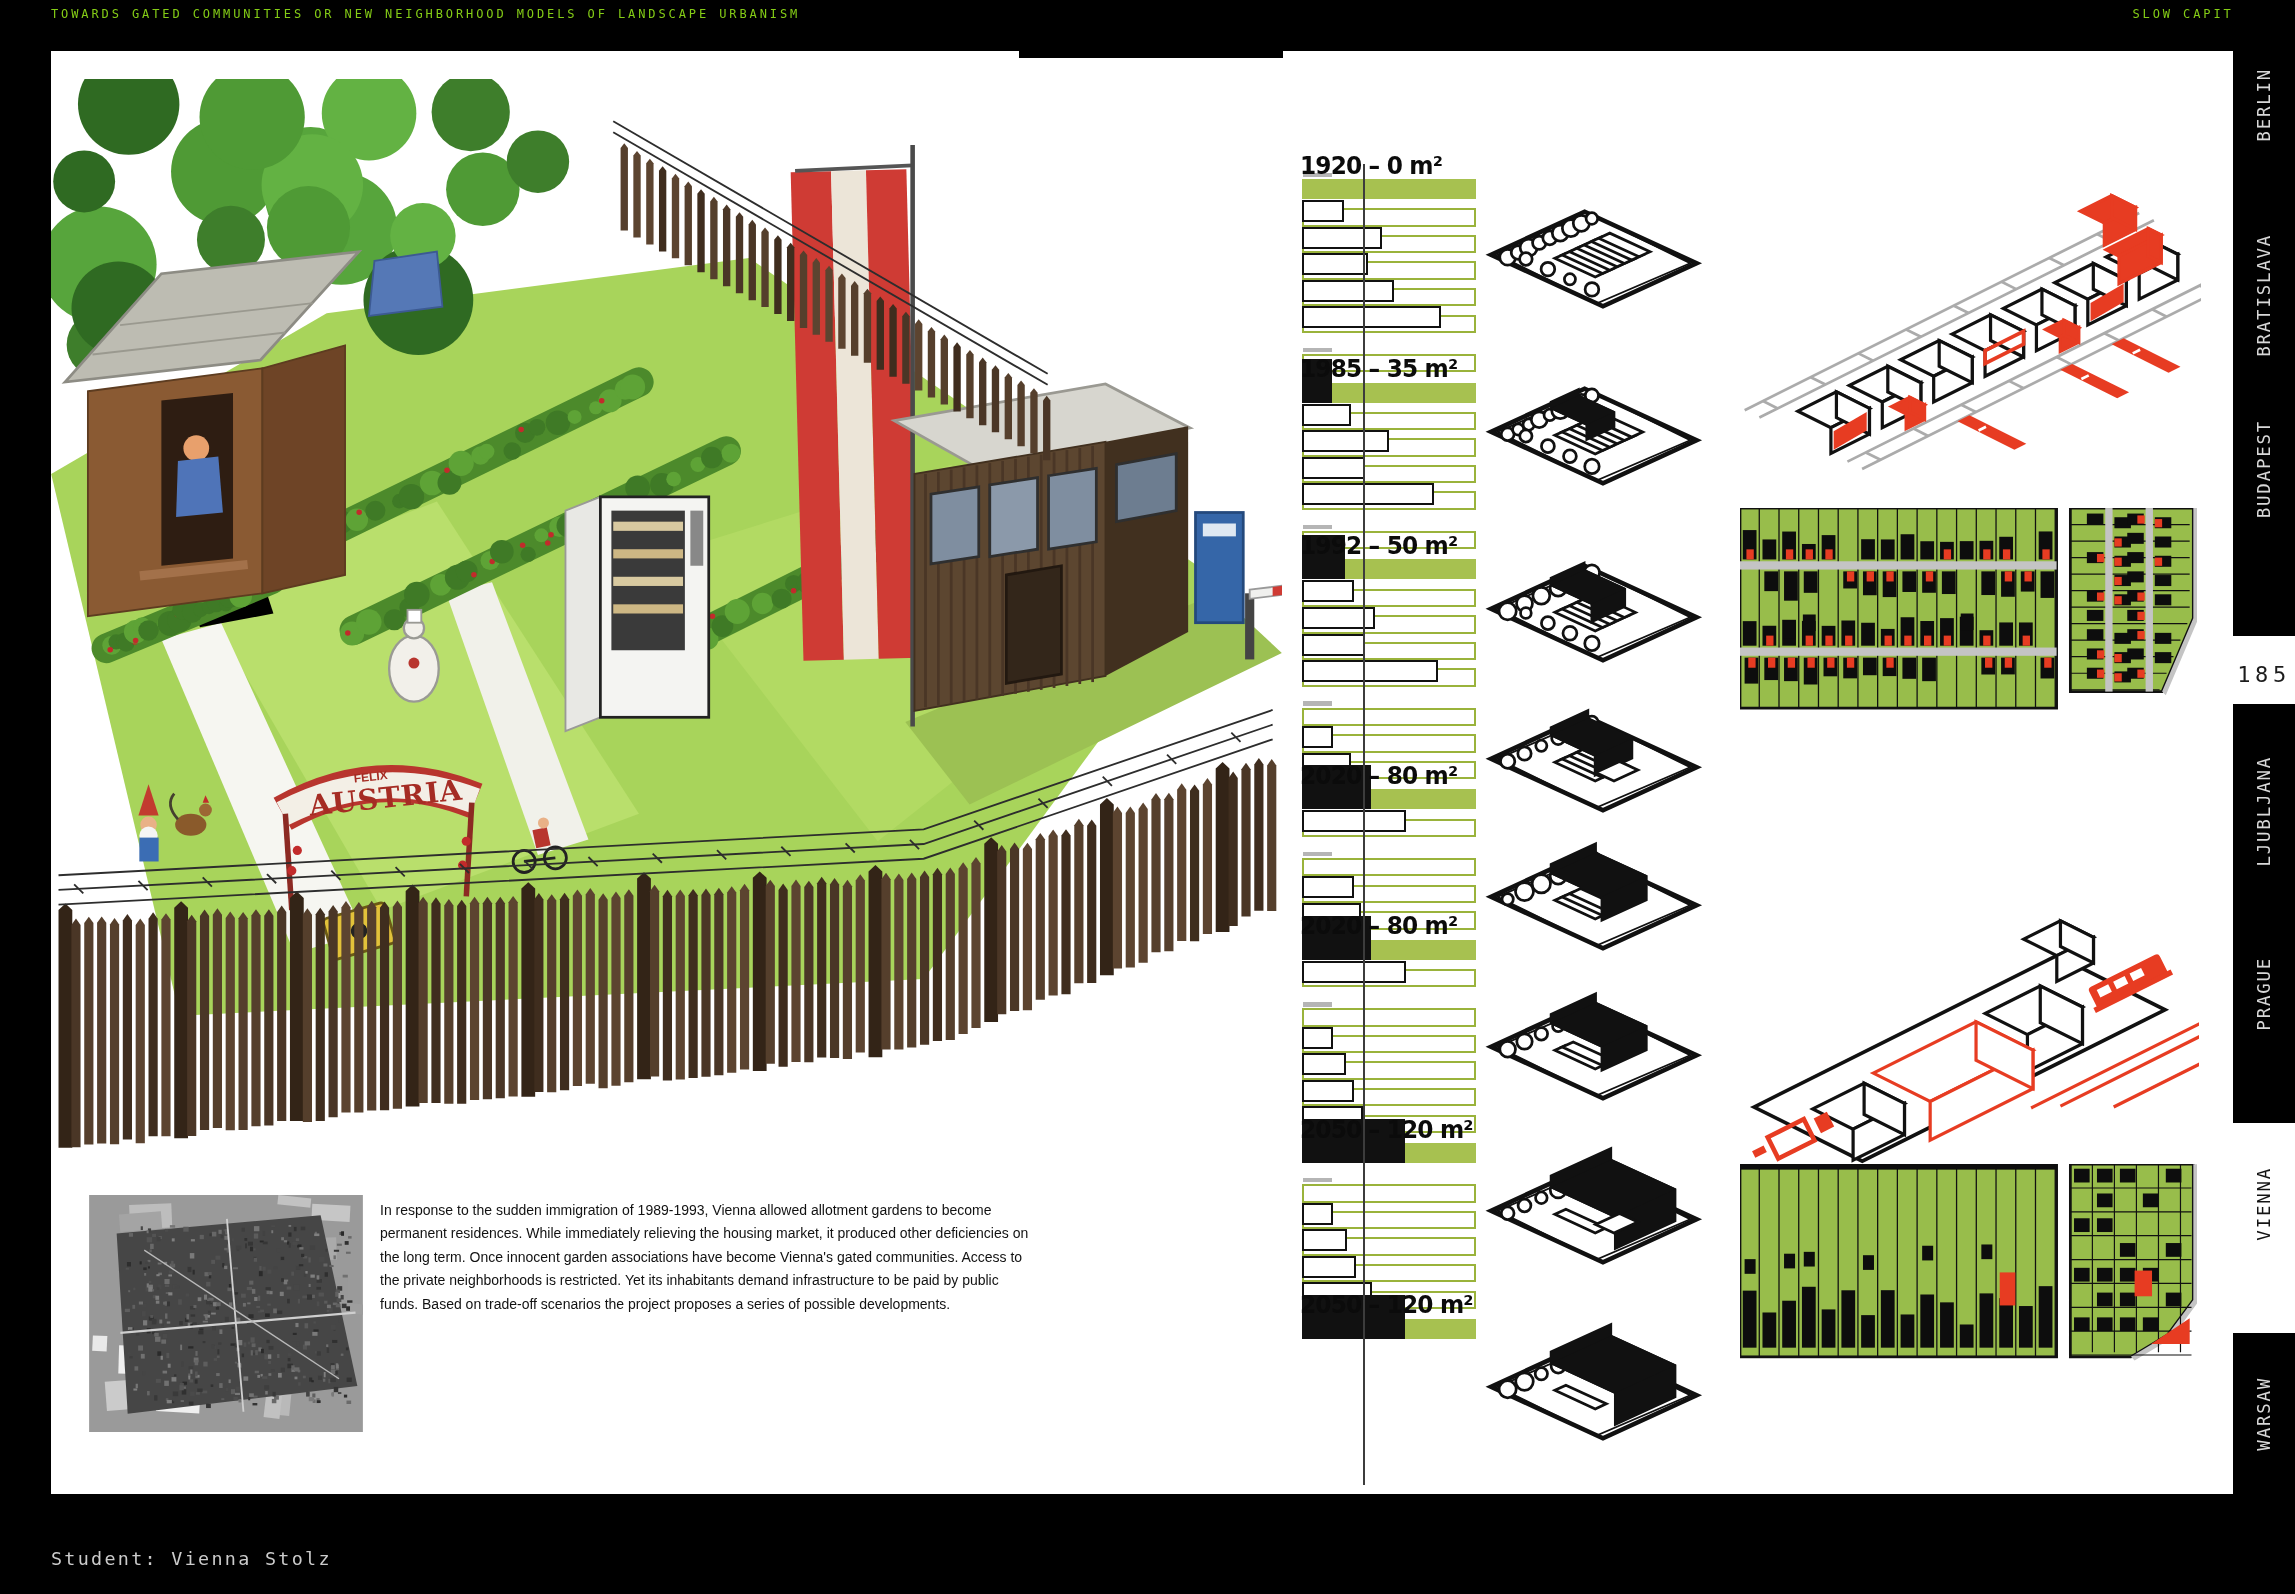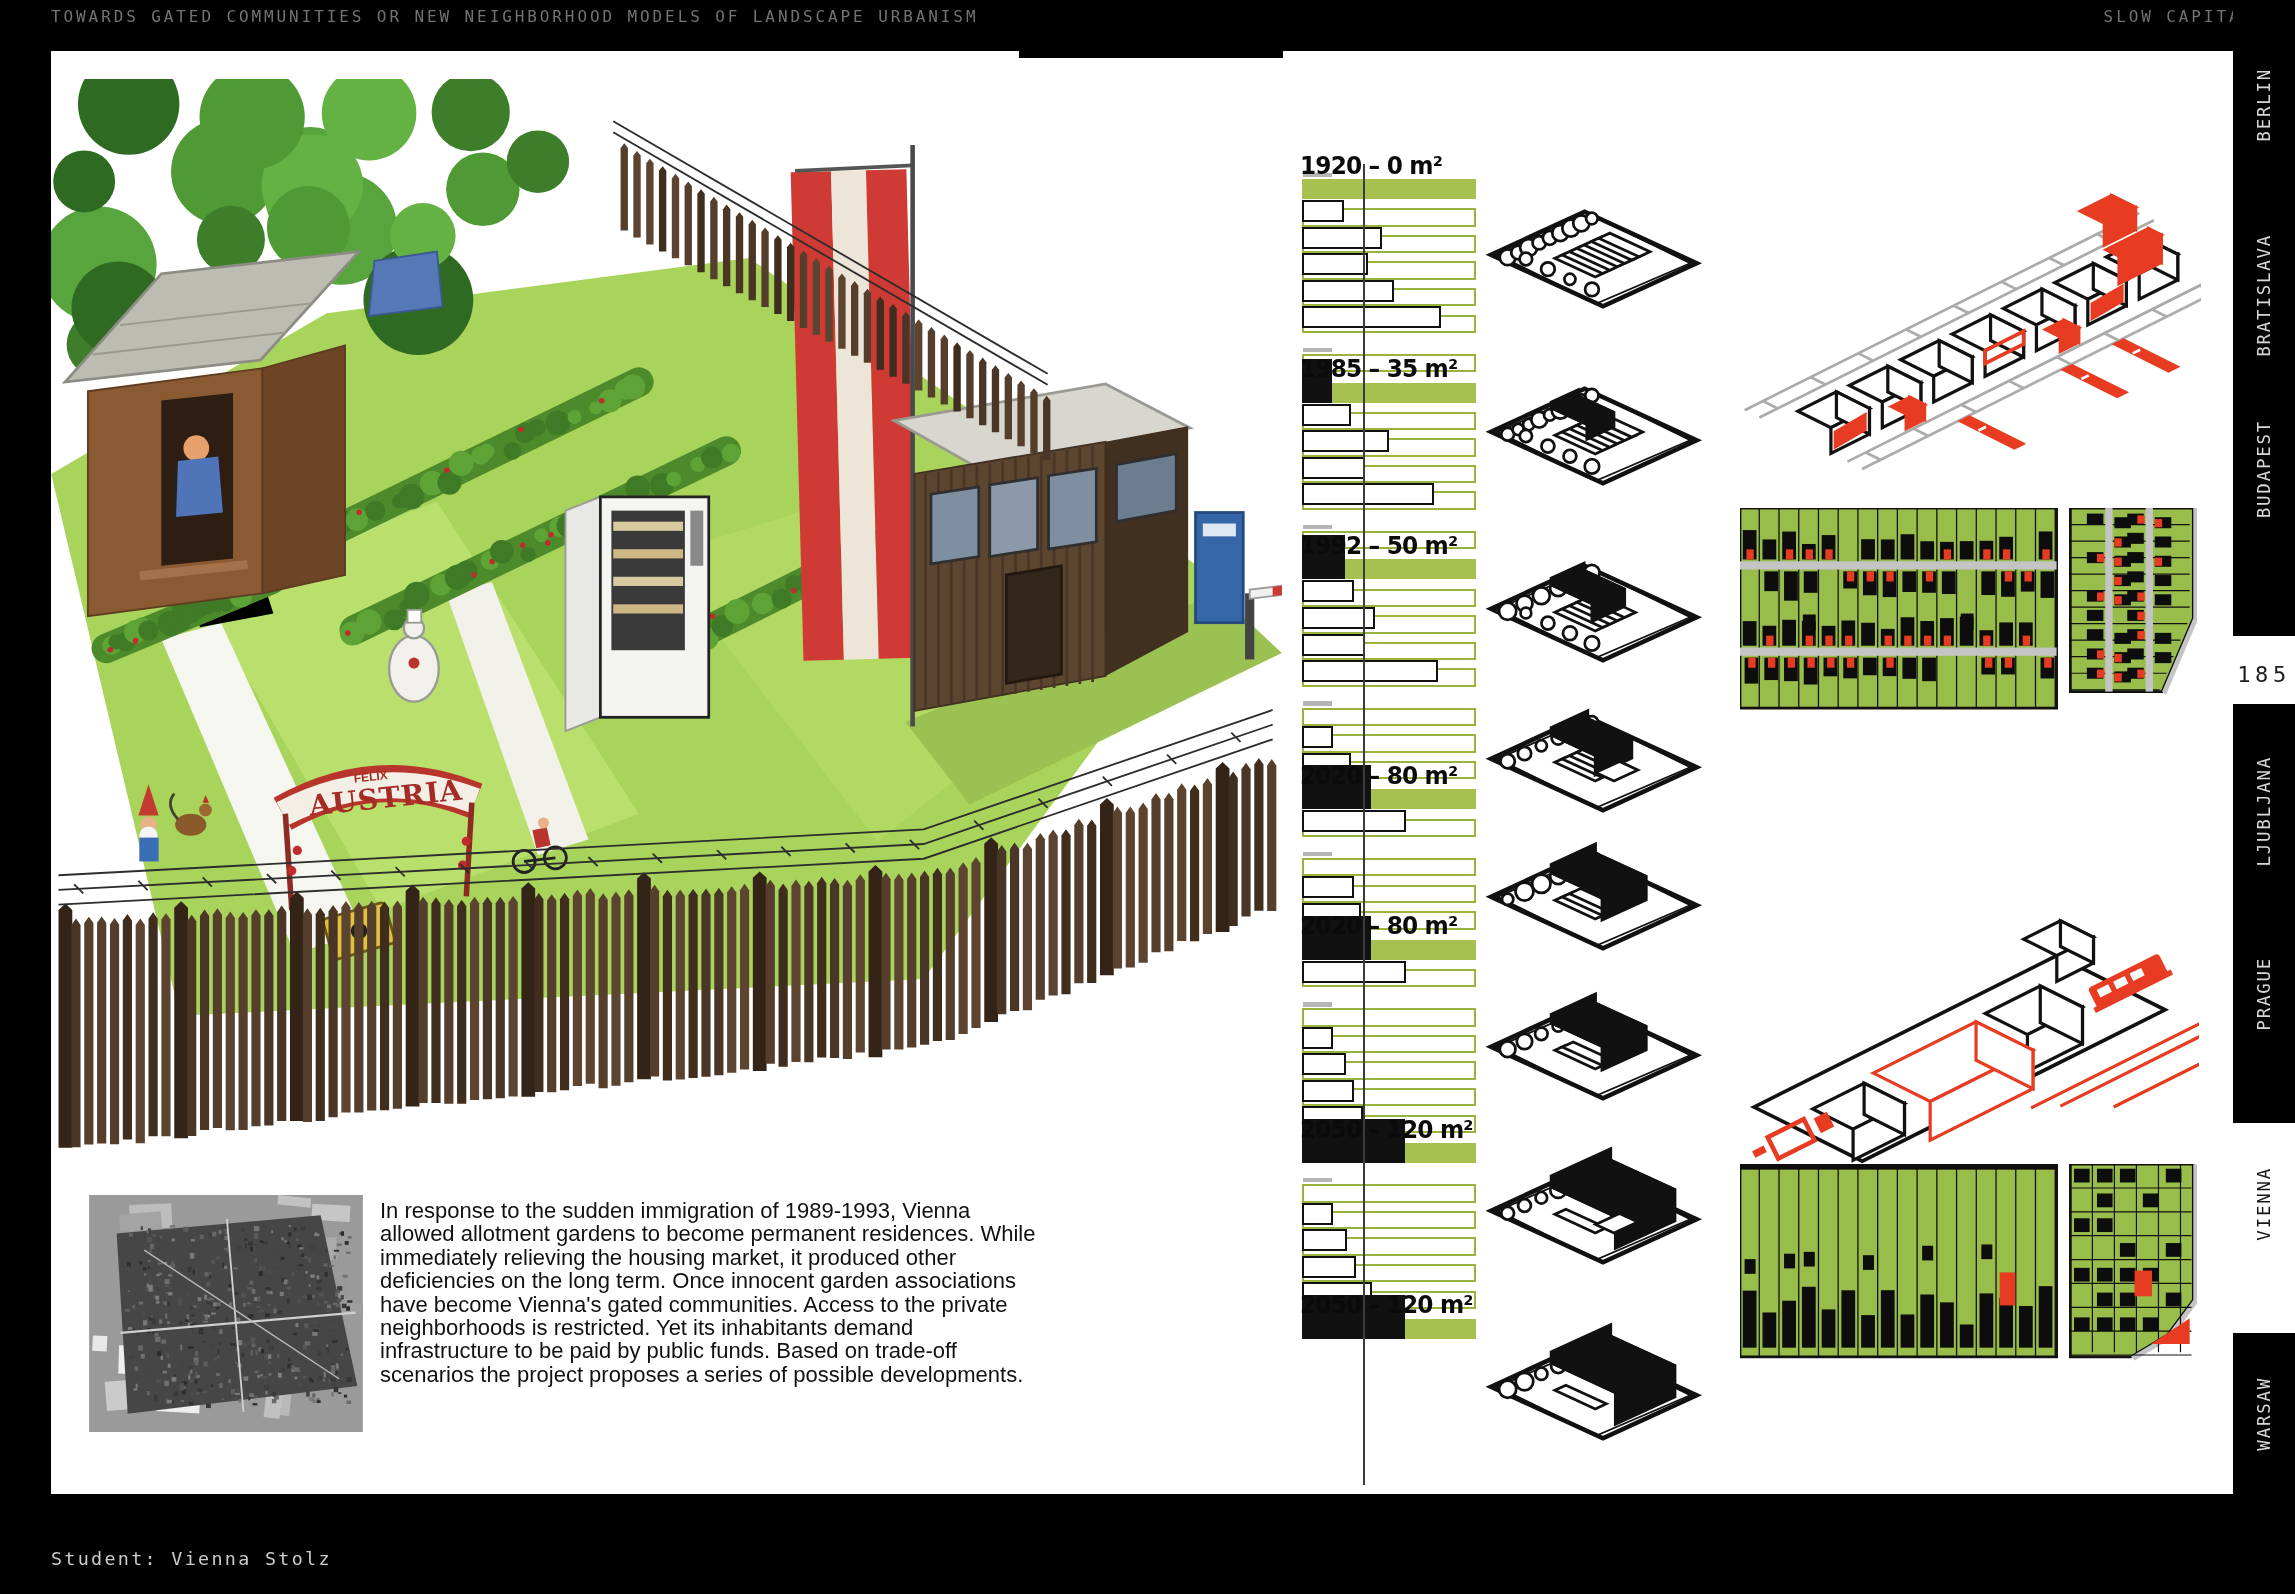--- a/index.html
+++ b/index.html
@@ -1,39 +1,39 @@
 <!DOCTYPE html>
 <html style="font-size:14.7px"><head>
 <meta charset="utf-8">
 <style>
   html,body{margin:0;padding:0;background:#000;}
   body{width:2296px;height:1594px;position:relative;overflow:hidden;
        font-family:"Liberation Sans", sans-serif;}
-  .hdr{position:absolute;top:7.3px;color:#737373;font-family:"DejaVu Sans Mono",monospace;
-       font-size:16px;letter-spacing:2.9px;white-space:nowrap;}
+  .hdr{position:absolute;top:7.3px;color:#84cc16;font-family:"DejaVu Sans Mono",monospace;
+       font-size:12px;letter-spacing:2.9px;white-space:nowrap;}
   #hdr-left{left:51px;}
   #hdr-right{right:42px;}
   #page{position:absolute;left:51px;top:51px;width:2182px;height:1443px;background:#fff;overflow:hidden;}
   #top-tab{position:absolute;left:968px;top:0;width:264px;height:7.3px;background:#000;}
   
   #side-strip{position:absolute;left:2233px;top:0;width:62px;height:1594px;background:#000;}
   .city{position:absolute;left:50%;transform:translateX(-50%) rotate(180deg);
         writing-mode:vertical-rl;color:#d8d8d8;font-family:"DejaVu Sans Mono",monospace;
         font-size:17.4px;letter-spacing:1.8px;white-space:nowrap;}
   .city.active{color:#141414;}
   #page-num-box{position:absolute;left:0;top:636px;width:62px;height:68px;background:#fff;}
   #page-num{position:absolute;width:100%;text-align:center;top:26px;color:#1c1c1c;
             font-family:"DejaVu Sans Mono",monospace;font-size:22px;letter-spacing:4.6px;}
   #vienna-box{position:absolute;left:0;top:1123px;width:62px;height:210px;background:#fff;}
   
   #footer{position:absolute;left:51px;top:1548px;color:#cbcbcb;
           font-family:"DejaVu Sans Mono",monospace;font-size:18.4px;letter-spacing:2.3px;}
   
   #description{position:absolute;left:329px;top:1148px;width:656px;color:#111;
-               font-size:22px;line-height:23.4px;}
+               font-size:14px;line-height:23.4px;}
   
   #timeline{position:absolute;left:1251px;top:118px;width:174px;}
   .tl-group{margin-bottom:14.7px;position:relative;}
   .tick{width:29px;height:4.6px;background:#b5b5b5;margin:0 0 1.8px 0.9px;}
   .tl-row{position:relative;margin-bottom:1.8px;}
   .row-green{height:18.4px;border:2.3px solid #9ab33b;background:#fff;box-sizing:border-box;}
   .row-white{position:absolute;left:0;top:-1.8px;height:22px;background:#fff;
              border:2.8px solid #111;box-sizing:border-box;}
   .tl-title{position:relative;margin:3.7px 0 2.8px 0;}
   .t-band{height:20px;background:#a7c150;position:relative;}

